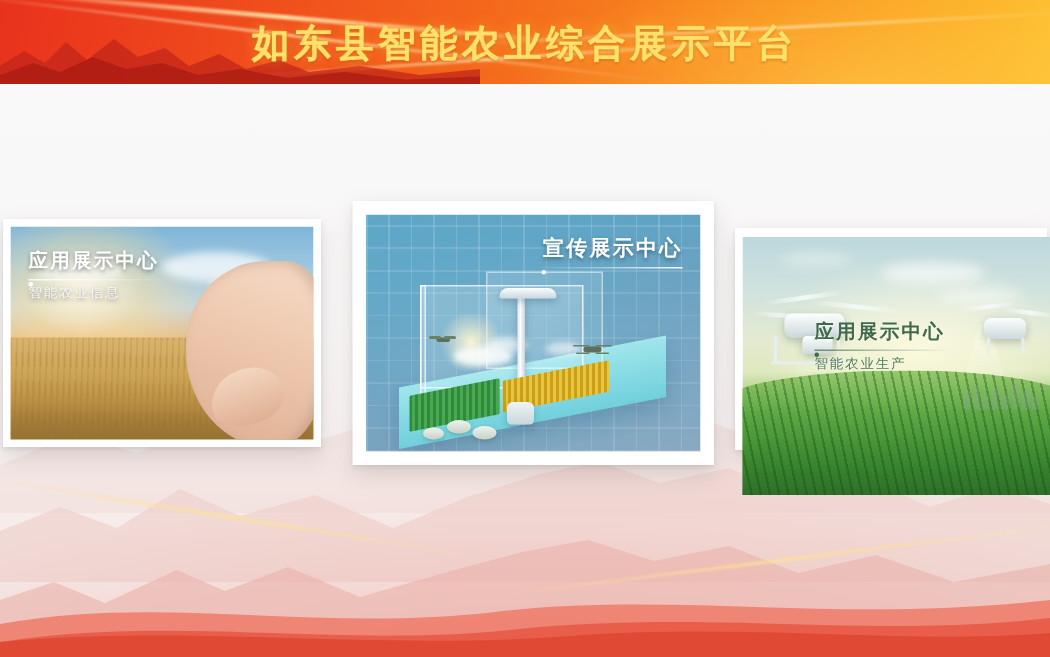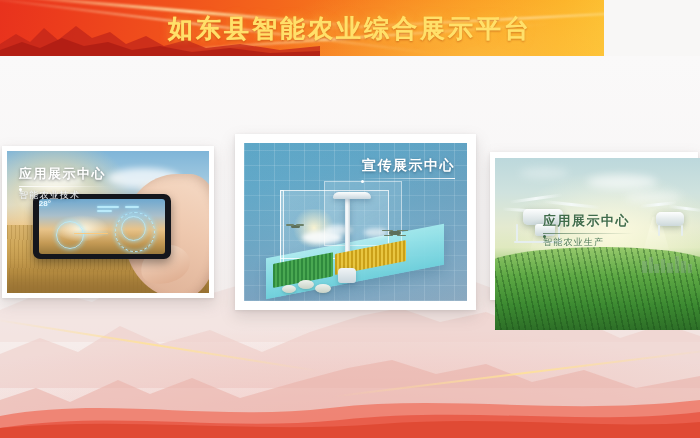--- a/index.html
+++ b/index.html
@@ -16,21 +16,21 @@
     background:linear-gradient(180deg,#faf9f9 0%,#f8f6f6 42%,#f7f2f1 62%,#f6ecea 78%,#f3e2e0 100%);}
   .bg-haze{position:absolute;left:0;top:190px;width:700px;height:248px;
     background:radial-gradient(ellipse 620px 150px at 50% 100%, rgba(238,140,130,.30), rgba(240,170,160,.12) 55%, rgba(255,255,255,0) 75%);}
   .mtn{position:absolute;left:0;width:700px;}
   .mtn svg{display:block;width:700px;}
   .streak{position:absolute;height:2px;border-radius:2px;
     background:linear-gradient(90deg,rgba(255,225,150,0),rgba(255,226,150,.85),rgba(255,230,160,0));
     filter:blur(.6px);}
 
   
-  .banner{position:absolute;left:0;top:0;width:604px;height:56px;overflow:hidden;
+  .banner{position:absolute;left:0;top:0;width:700px;height:56px;overflow:hidden;
     background:linear-gradient(100deg,#e8321d 0%,#ec3c1c 10%,#f04f1c 26%,#f4651c 44%,#f7801d 62%,#fa9a1f 78%,#fcb227 92%,#fdc132 100%);}
   .banner-glow{position:absolute;right:-40px;top:-30px;width:420px;height:150px;
     background:radial-gradient(ellipse at 60% 60%, rgba(255,205,80,.55), rgba(255,180,60,0) 65%);}
   .banner-streak{position:absolute;height:3px;border-radius:3px;
     background:linear-gradient(90deg,rgba(255,230,160,0),rgba(255,236,178,.9),rgba(255,230,160,0));filter:blur(.8px);}
   .banner-streak.thin{height:1.5px;background:linear-gradient(90deg,rgba(255,240,190,0),rgba(255,242,200,.7),rgba(255,240,190,0));}
   .banner-peaks{position:absolute;left:0;bottom:0;width:320px;height:34px;}
   .banner-title{position:absolute;left:0;top:0;width:700px;height:56px;
     display:flex;align-items:center;justify-content:center;
     font-size:25px;font-weight:bold;letter-spacing:3px;
@@ -203,42 +203,27 @@
         <div class="lcloud" style="left:50%;top:12%;width:72px;height:20px;background:rgba(255,255,255,.72);"></div>
         <div class="lcloud" style="left:66%;top:22%;width:58px;height:15px;background:rgba(255,236,220,.6);"></div>
         <div class="lcloud" style="left:8%;top:16%;width:60px;height:14px;background:rgba(255,255,255,.5);"></div>
         <div class="wheat"></div>
         <div class="wheat-blur"></div>
 
         <div class="hand">
           <div class="thumb"></div>
         </div>
 
-        <div class="phone">
-          <div class="screen">
-            <div class="scr-sun"></div>
-            <div class="hud-ring" style="left:14%;top:40%;width:26px;height:26px;"></div>
-            <div class="hud-ring dashed" style="left:60%;top:24%;width:38px;height:38px;"></div>
-            <div class="hud-ring" style="left:65%;top:31%;width:23px;height:23px;"></div>
-            <div class="hud-bar" style="left:46%;top:14%;width:22px;"></div>
-            <div class="hud-bar" style="left:46%;top:21%;width:15px;"></div>
-            <div class="hud-bar" style="left:68%;top:14%;width:14px;"></div>
-            <div class="hud-bar" style="left:28%;top:62%;width:34px;background:rgba(255,200,120,.9);"></div>
-            <div class="hud-temp">
-              <span>28</span><span>°</span>
-            </div>
-          </div>
-        </div>
       </div>
 
       <div class="card-cap" style="left:12px;top:14px;">
         <div class="cap-dot" style="left:0px;top:23px;background:#ffffff;"></div>
         <div class="cap-title" style="font-size:13px;color:#ffffff;text-shadow:0 1px 3px rgba(60,60,70,.55);">应用展示中心</div>
         <div class="cap-rule" style="width:92px;background:linear-gradient(90deg,rgba(255,255,255,.9),rgba(255,255,255,0));"></div>
-        <div class="cap-sub" style="font-size:9px;color:#f3f6f8;text-shadow:0 1px 3px rgba(60,60,70,.5);">智能农业技术</div>
+        <div class="cap-sub" style="font-size:9px;color:#f3f6f8;text-shadow:0 1px 3px rgba(60,60,70,.5);">智能农业信息</div>
       </div>
     </div>
   </div>
 
   <div class="card" style="left:235px;top:134px;width:241px;height:176px;">
     <div class="card-inner" style="left:9px;top:9px;width:223px;height:158px;">
       <div class="art-center">
         <div class="grid-v"></div>
         <div class="grid-h"></div>
         <div class="grid-fade"></div>

